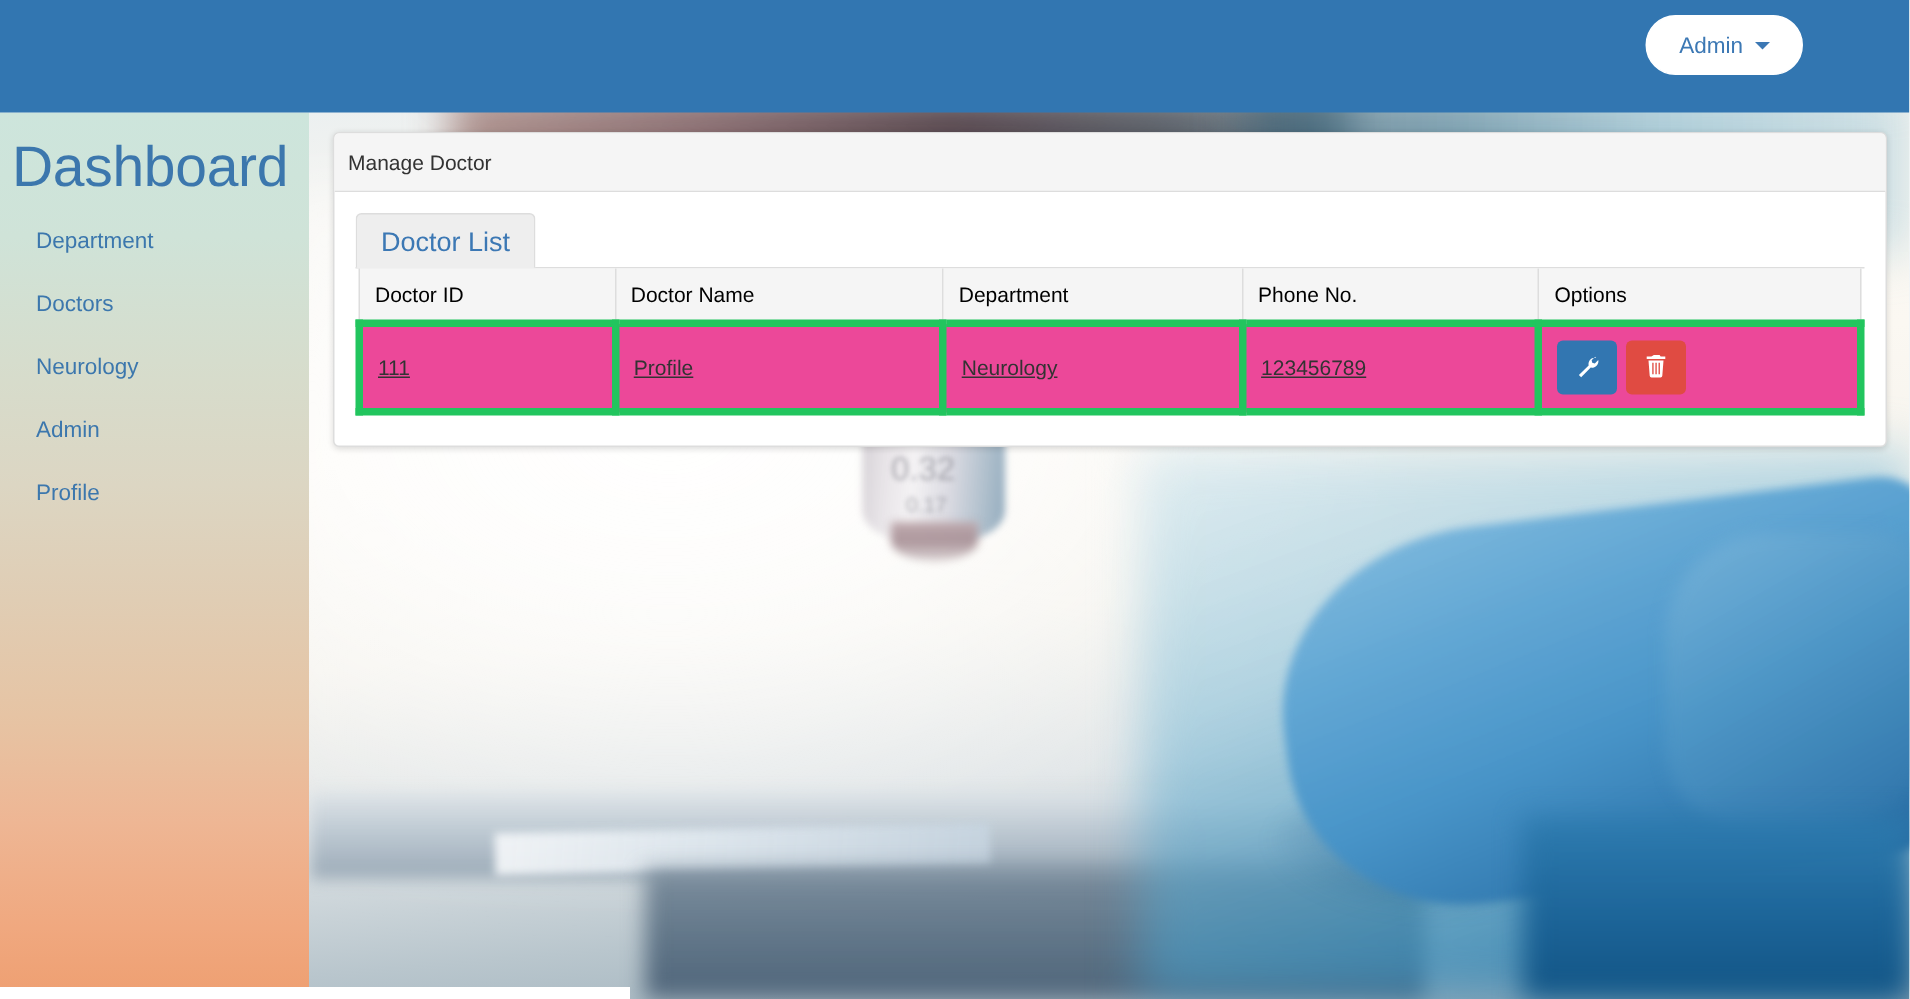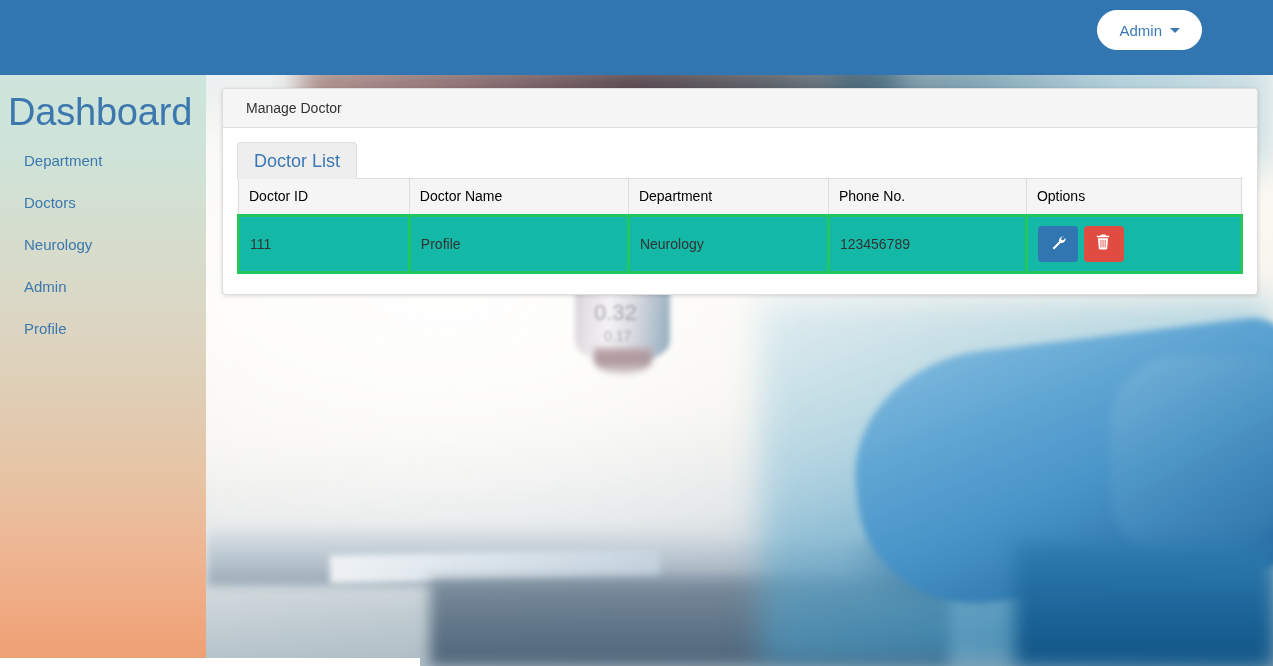--- a/index.html
+++ b/index.html
@@ -288,21 +288,21 @@
     background: #ffffff;
     border: 1px solid #dddddd;
     border-radius: 4px;
     box-shadow: 0 1px 4px rgba(0,0,0,0.14);
     z-index: 25;
   }
   .panel-heading {
     background: #f5f5f5;
     border-bottom: 1px solid #dddddd;
     border-radius: 3px 3px 0 0;
-    padding: 11px 23px;
+    padding: 11px 9px;
     font-size: 14px;
     color: #333333;
   }
   .panel-body {
     padding: 15px 14px 20px 14px;
   }
 
   
   .tabs {
     display: flex;
@@ -342,25 +342,26 @@
     font-weight: normal;
     color: #000000;
     padding: 9px 10px;
     border: 1px solid #dddddd;
     border-top: none;
     height: 36px;
     vertical-align: middle;
   }
   table.doc-table td {
     padding: 9px 10px;
-    border: 3px solid #22c55e;
+    border: 5px solid #22c55e;
     color: #333333;
     height: 51px;
     vertical-align: middle;
-    background: #14b8a6;
+    background: #ec4899;
+    text-decoration: underline;
   }
   .col-id     { width: 170px; }
   .col-name   { width: 218px; }
   .col-dept   { width: 199px; }
   .col-phone  { width: 197px; }
   .col-opts   { width: 214px; }
 
   .btn-row { display: flex; gap: 6px; align-items: center; }
   .icon-btn {
     width: 40px; height: 36px;

